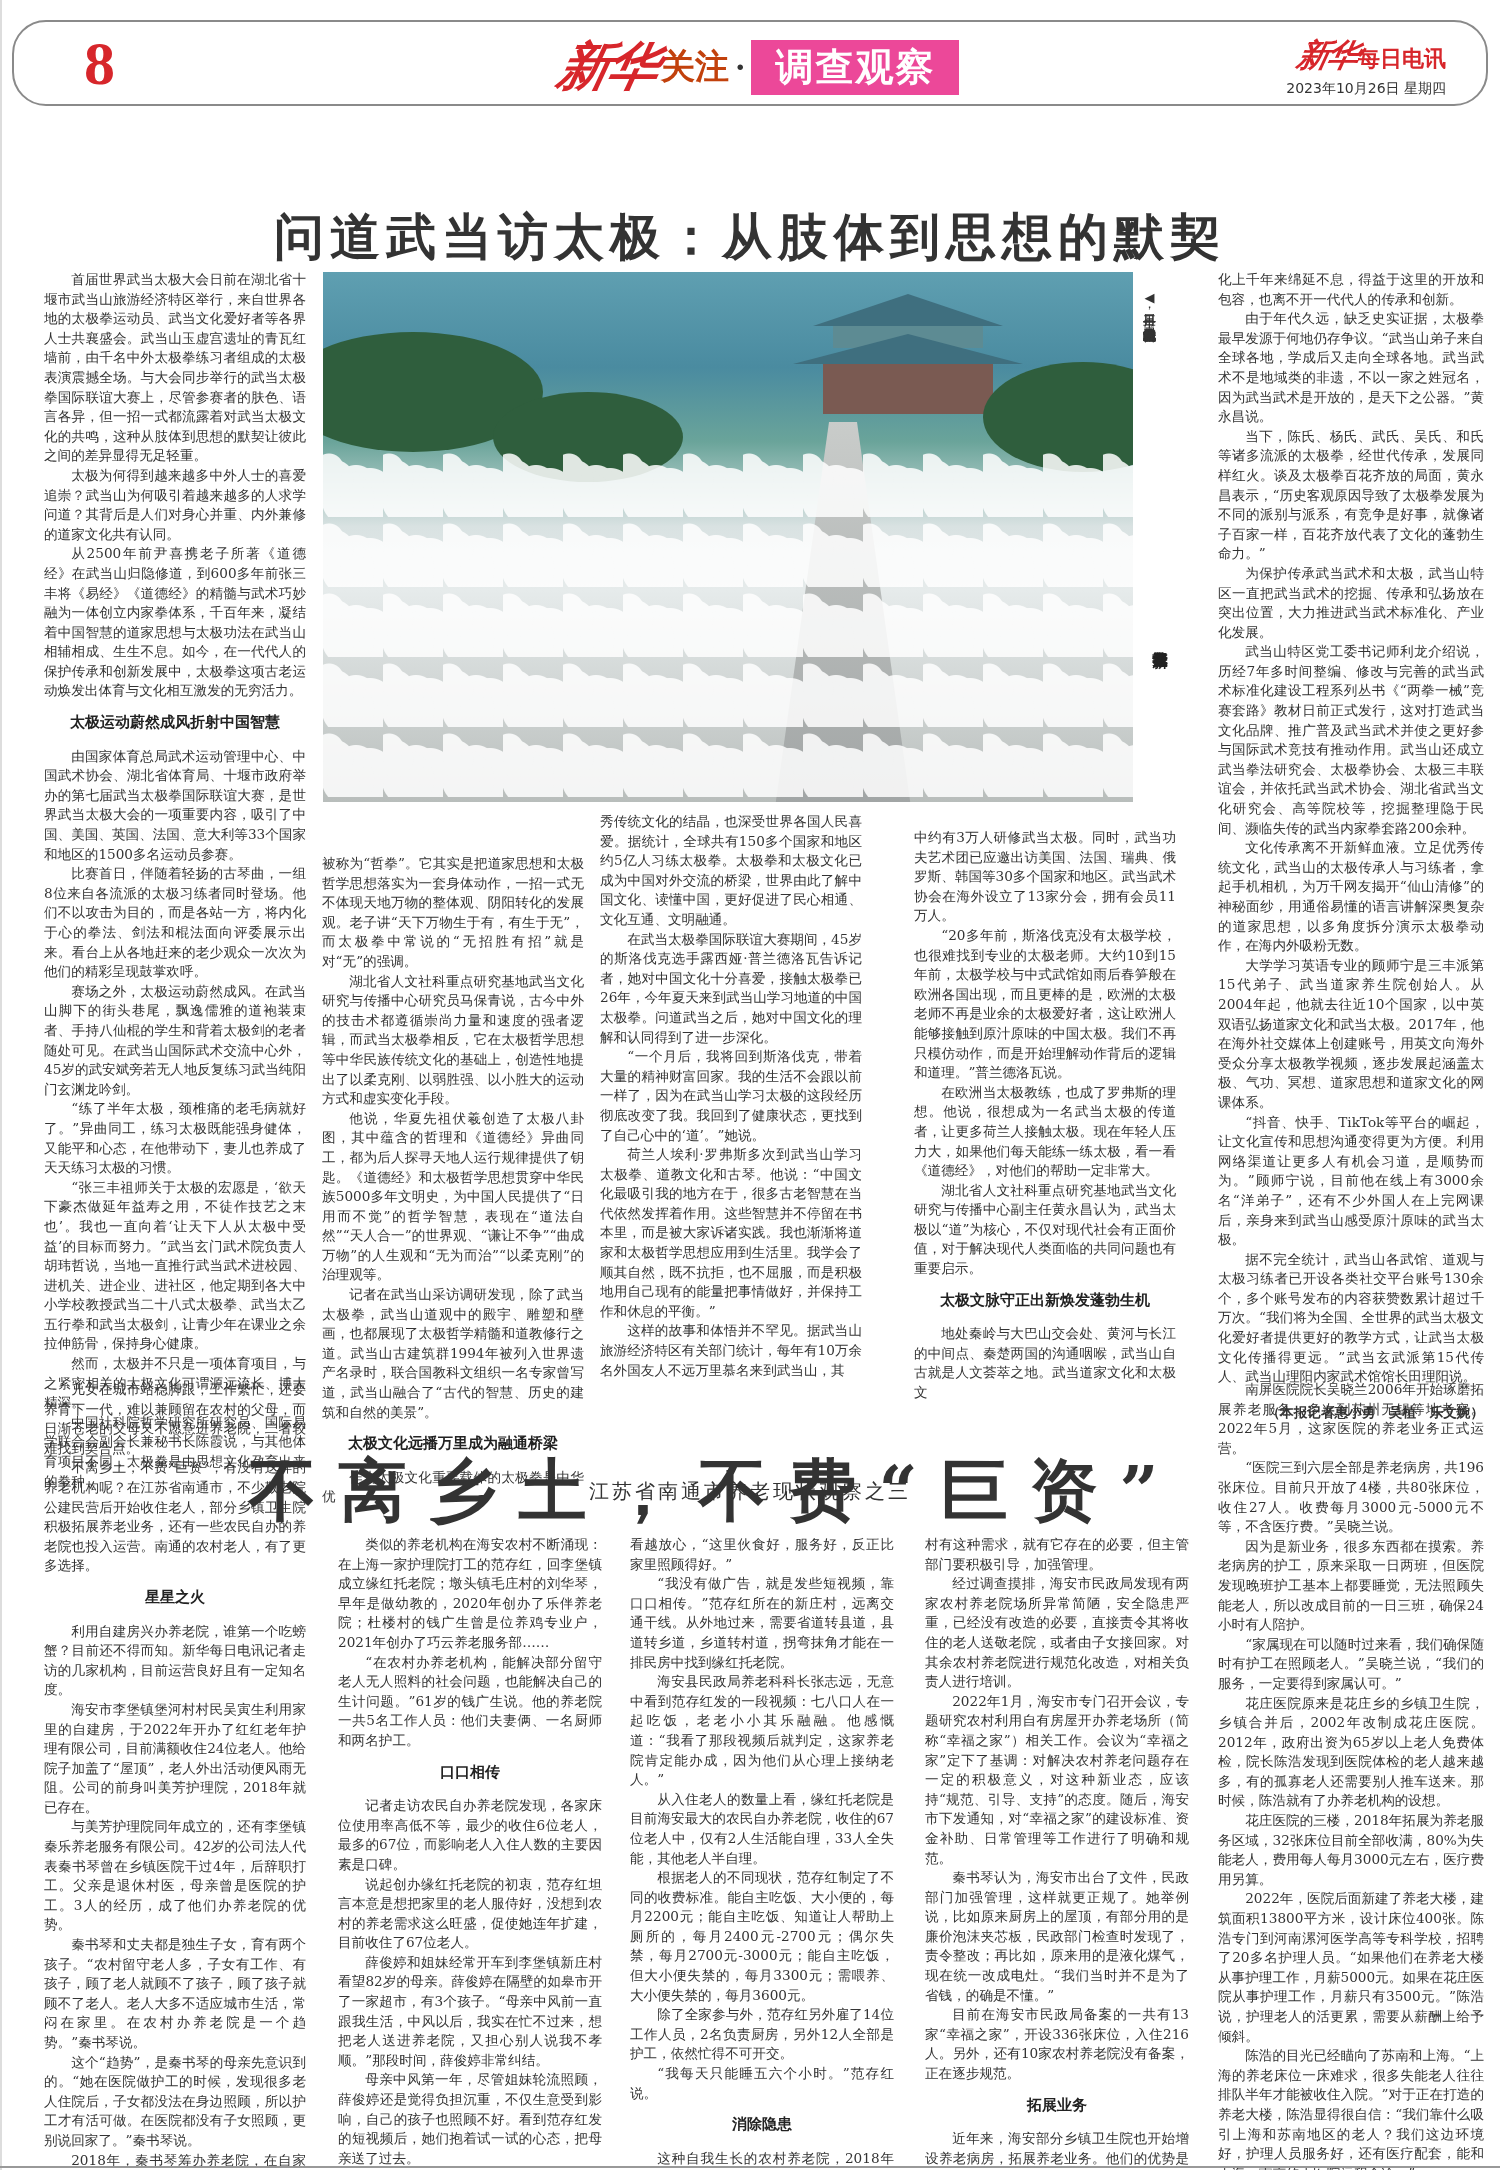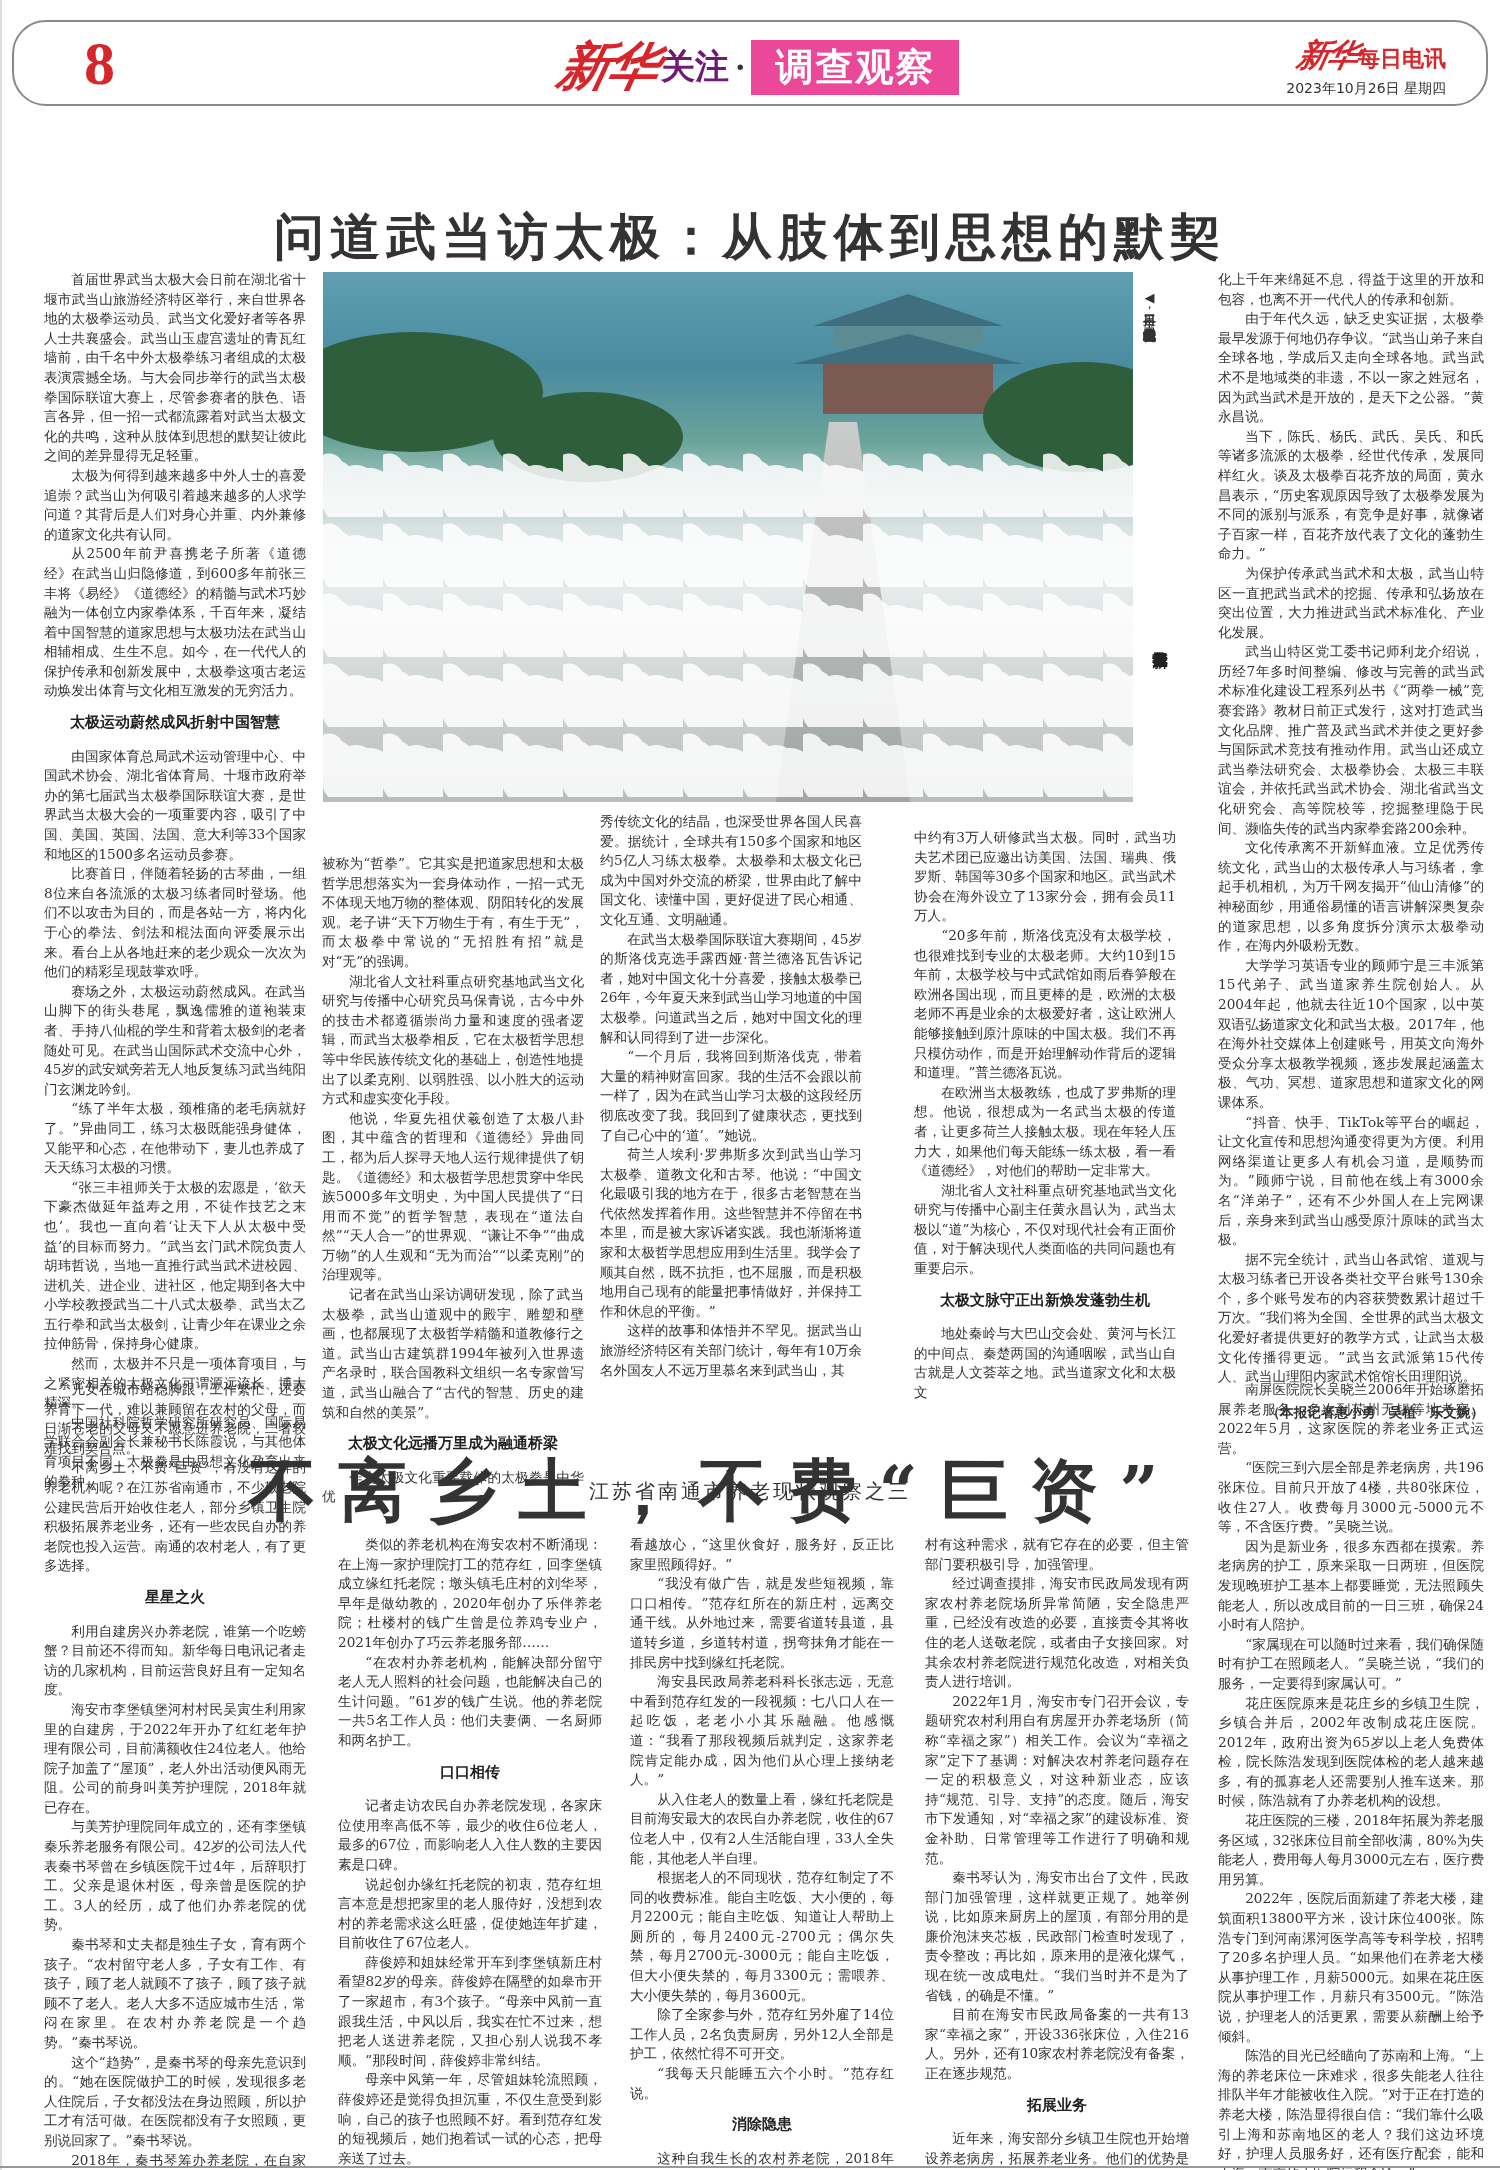--- a/index.html
+++ b/index.html
@@ -1,21 +1,21 @@
 <!DOCTYPE html>
 <html><head>
 <meta charset="utf-8">
 <style>
   html,body{margin:0;padding:0;background:#fff;}
   body{width:1500px;height:2170px;position:relative;overflow:hidden;font-family:"DejaVu Serif","Liberation Serif",serif;color:#2a2a2a;}
   .masthead{position:absolute;left:12px;top:20px;width:1476px;height:86px;border:2px solid #8a8a8a;border-radius:34px;box-sizing:border-box;}
   .page-num{position:absolute;left:70px;top:6px;font-family:"Liberation Serif",serif;font-size:62px;color:#d7262b;font-weight:bold;}
   .mh-center{position:absolute;left:545px;top:10px;display:flex;align-items:center;gap:6px;}
   .brand-script{font-family:"DejaVu Serif",serif;font-style:italic;font-weight:bold;color:#d7262b;font-size:52px;letter-spacing:-4px;transform:skewX(-12deg);}
-  .brand-focus{color:#701a75;font-size:34px;font-weight:bold;}
+  .brand-focus{color:#c2410c;font-size:34px;font-weight:bold;}
   .dot{color:#333;font-size:30px;font-weight:bold;}
   .section-box{background:#ec4899;color:#fff;font-family:"DejaVu Sans",sans-serif;font-weight:bold;font-size:38px;padding:2px 24px;letter-spacing:2px;}
   .mh-right{position:absolute;right:40px;top:12px;text-align:right;}
   .mh-right .paper{display:flex;align-items:baseline;justify-content:flex-end;gap:2px;}
   .mh-right .paper .b{font-style:italic;font-weight:bold;color:#d7262b;font-size:32px;transform:skewX(-12deg);letter-spacing:-3px;}
   .mh-right .paper .n{color:#d7262b;font-weight:bold;font-size:22px;}
   .mh-right .date{font-family:"DejaVu Sans",sans-serif;font-size:14px;color:#333;margin-top:2px;}
 
   .headline1{position:absolute;left:0;width:1500px;top:170px;text-align:center;font-family:"DejaVu Sans",sans-serif;font-weight:bold;font-size:50px;letter-spacing:6px;color:#333;}
 

